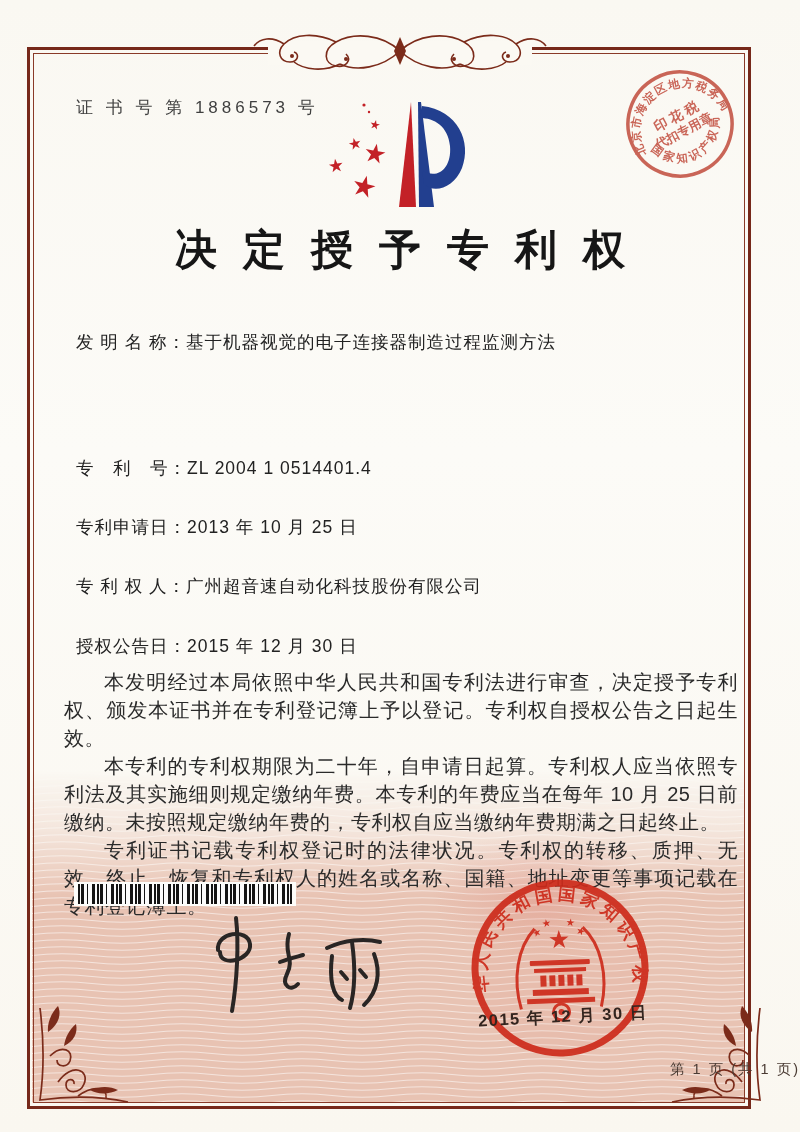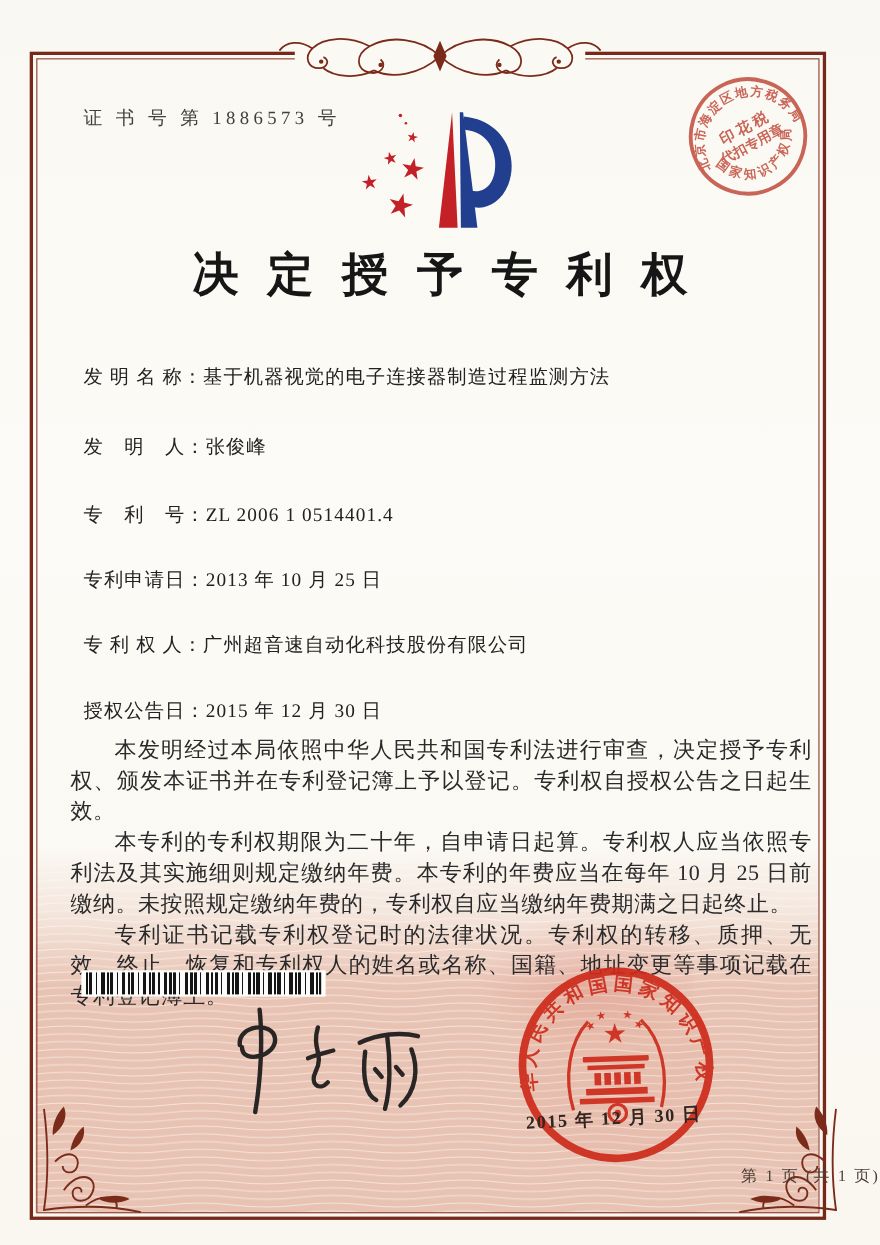--- a/index.html
+++ b/index.html
@@ -1,18 +1,18 @@
 <!DOCTYPE html>
 <html><head>
 <meta charset="utf-8">
 <style>
   html,body{margin:0;padding:0;}
   .page{position:relative;width:800px;height:1132px;overflow:hidden;
         background:linear-gradient(180deg,#faf8f2 0%,#fcfbf7 40%,#faf7f0 100%);
-        font-family:Liberation Serif, serif;color:#262626;}
+        font-family:Liberation Sans, sans-serif;color:#262626;}
   .frame-outer{position:absolute;left:27px;top:47px;width:718px;height:1056px;
         border:3px solid #76281a;}
   .frame-inner{position:absolute;left:3px;top:3px;right:3px;bottom:3px;border:1px solid #8a3a28;}
   .cert-no{position:absolute;left:76px;top:96px;font-size:17px;letter-spacing:4px;color:#3f3f3f;}
   .title{position:absolute;left:0;top:222px;width:800px;text-align:center;
         font-size:42px;font-weight:700;letter-spacing:26px;text-indent:26px;color:#161616;}
   .field-row{position:absolute;left:76px;width:650px;font-size:17.5px;color:#222;white-space:nowrap;}
   .field-label{letter-spacing:1px;}
   .field-value{letter-spacing:1px;}
   .body-text{position:absolute;left:64px;top:668px;width:674px;font-size:20px;
@@ -143,25 +143,22 @@
       <text x="68" y="64" font-size="13.5" font-weight="700" text-anchor="middle">印 花 税</text>
       <text x="68" y="80" font-size="12.5" font-weight="700" text-anchor="middle">代扣专用章</text>
     </g>
   </svg>
 
   <div class="title">决定授予专利权</div>
 
   <div class="field-row" style="top:330px">
     <span class="field-label">发 明 名 称：</span><span class="field-value">基于机器视觉的电子连接器制造过程监测方法</span>
   </div>
-  <div class="field-row" style="top:394px">
-    <span class="field-label">发　明　人：</span><span class="field-value">张俊峰</span>
-  </div>
   <div class="field-row" style="top:456px">
-    <span class="field-label">专　利　号：</span><span class="field-value">ZL 2006 1 0514401.4</span>
+    <span class="field-label">专　利　号：</span><span class="field-value">ZL 2004 1 0514401.4</span>
   </div>
   <div class="field-row" style="top:515px">
     <span class="field-label">专利申请日：</span><span class="field-value">2013 年 10 月 25 日</span>
   </div>
   <div class="field-row" style="top:574px">
     <span class="field-label">专 利 权 人：</span><span class="field-value">广州超音速自动化科技股份有限公司</span>
   </div>
   <div class="field-row" style="top:634px">
     <span class="field-label">授权公告日：</span><span class="field-value">2015 年 12 月 30 日</span>
   </div>

